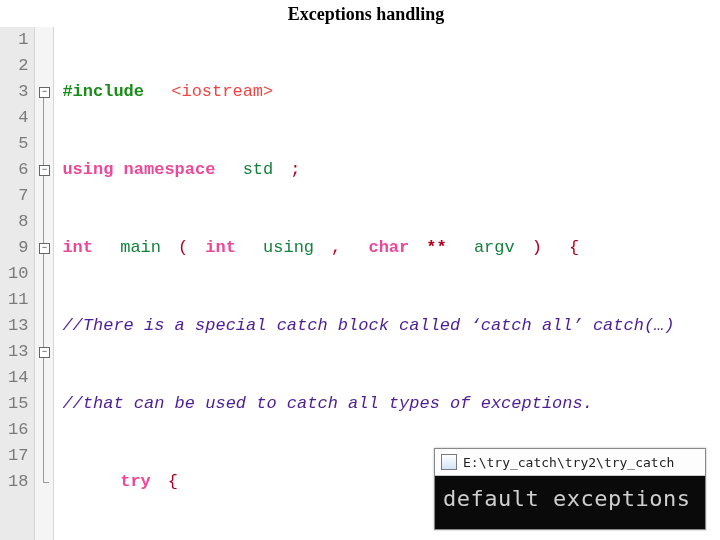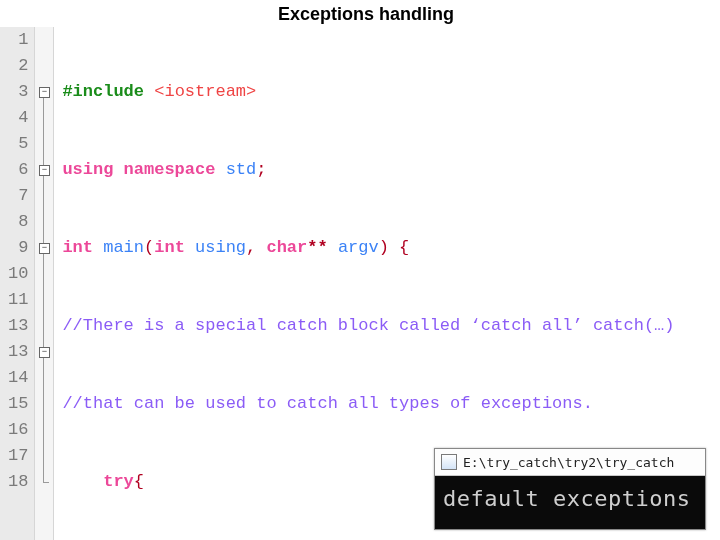--- a/index.html
+++ b/index.html
@@ -7,21 +7,21 @@
     padding: 0;
     width: 720px;
     height: 540px;
     background: #fff;
     font-family: Consolas, "Courier New", monospace;
     position: relative;
     overflow: hidden;
   }
   .title {
     text-align: center;
-    font-family: Liberation Sans, sans-serif;
+    font-family: Liberation Serif, serif;
     font-weight: bold;
     font-size: 18px;
     padding: 4px 0 2px 12px;
   }
   .editor {
     display: flex;
     font-size: 17px;
     line-height: 26px;
   }
   .gutter {
@@ -78,27 +78,28 @@
     border-top: 1px solid #9a9a9a;
   }
   .codecol {
     padding-left: 8px;
     white-space: pre;
   }
   .codecol .row {
     height: 26px;
     display: flex;
     align-items: flex-end;
+    gap: 17px;
   }
   .kw   { color: #ec4899; font-weight: bold; }
   .pp   { color: #1a8c1a; font-weight: bold; }
   .pps  { color: #ef4444; }
-  .txt  { color: #3b82f6; }
+  .txt  { color: #15803d; }
   .punc { color: #b00020; }
-  .cmt  { color: #8b5cf6; }
+  .cmt  { color: #4c1d95; font-style: italic; }
   .star { color: #b00020; font-weight: bold; }
 
   .console {
     position: absolute;
     right: 14px;
     bottom: 10px;
     width: 270px;
     border: 1px solid #888;
     box-shadow: 0 0 2px rgba(0,0,0,0.3);
     font-family: Consolas, monospace;

